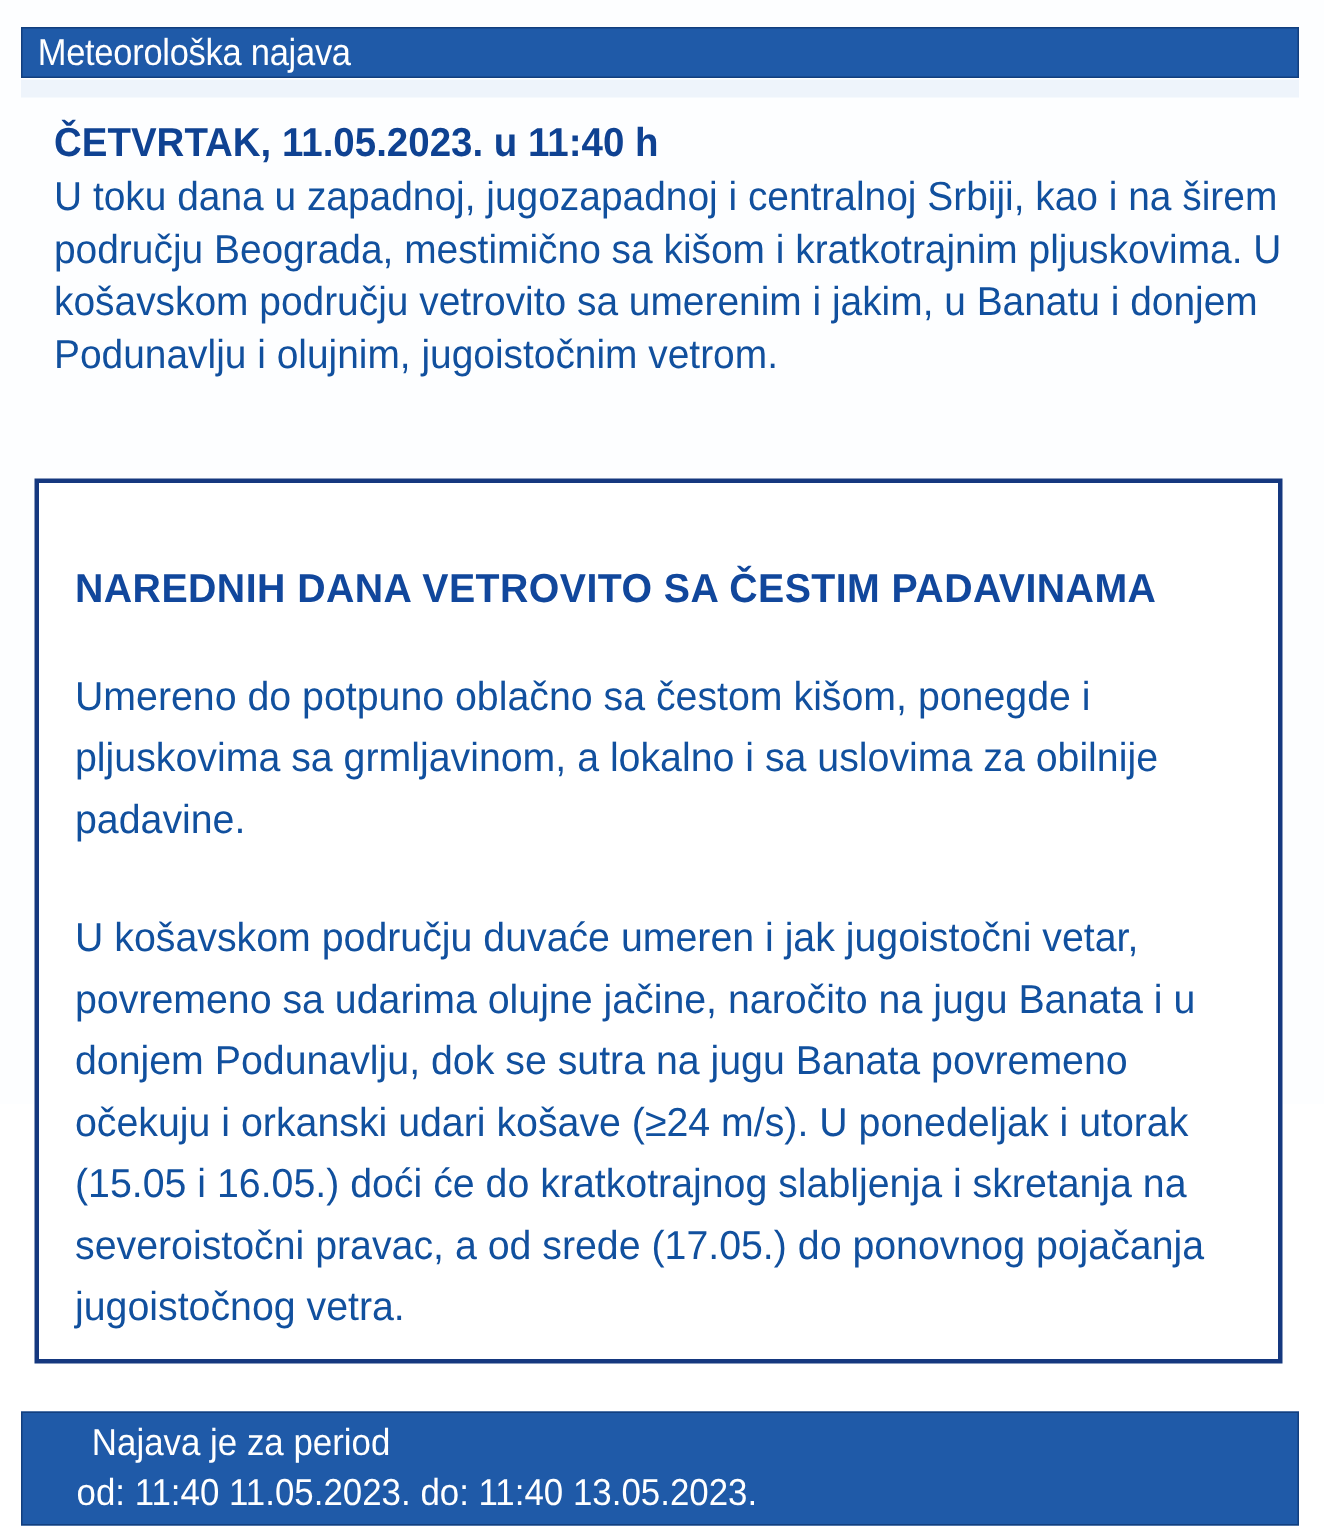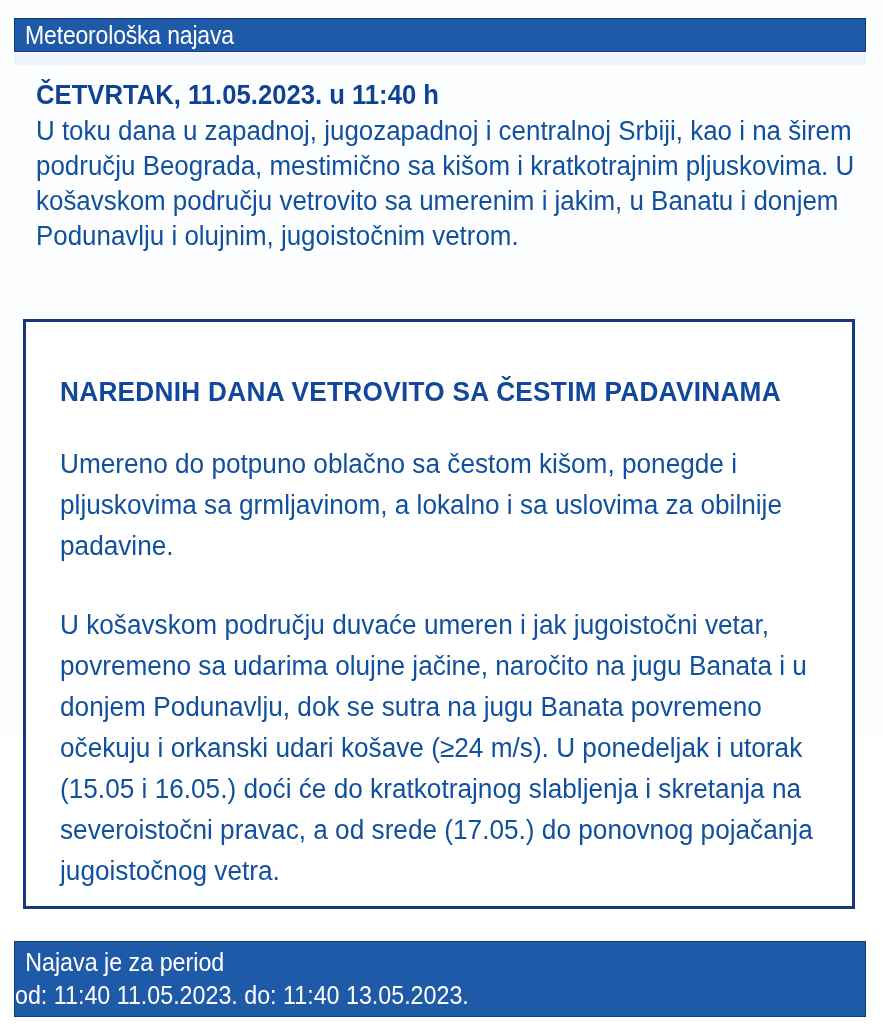--- a/index.html
+++ b/index.html
@@ -95,21 +95,21 @@
     position: absolute;
     left: 23px;
     top: 319px;
     width: 832px;
     height: 590px;
     border: 3px solid #15387f;
     background: #ffffff;
     box-sizing: border-box;
   }
   .forecast-inner {
-    padding: 52px 22px 0 34px;
+    padding: 52px 22px 0 24px;
   }
   .forecast-heading {
     color: #11479c;
     font-weight: bold;
     font-size: 27px;
     line-height: 36px;
     font-family: "Liberation Sans Narrow", "Liberation Sans", sans-serif;
     letter-spacing: 0.3px;
     margin: 0 0 34px 0;
     transform: scaleX(0.97);
@@ -134,20 +134,21 @@
   .validity-bar {
     position: absolute;
     left: 14px;
     top: 941px;
     width: 852px;
     height: 76px;
     background: #1f5aa8;
     border: 1px solid #123f7e;
     box-sizing: border-box;
     overflow: hidden;
+    padding-left: 36px;
   }
   .validity-line1 {
     color: #ffffff;
     font-size: 25px;
     line-height: 33px;
     font-family: "Liberation Sans Narrow", "Liberation Sans", sans-serif;
     padding: 4px 0 0 11px;
     white-space: nowrap;
     transform: scaleX(0.93);
     transform-origin: left center;

